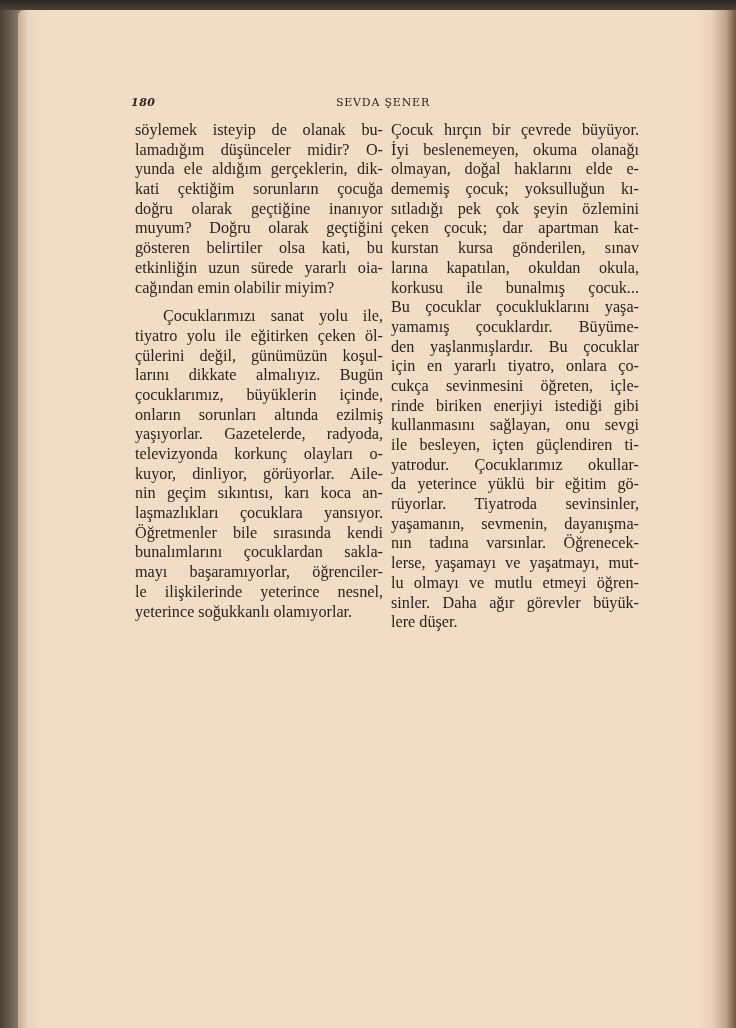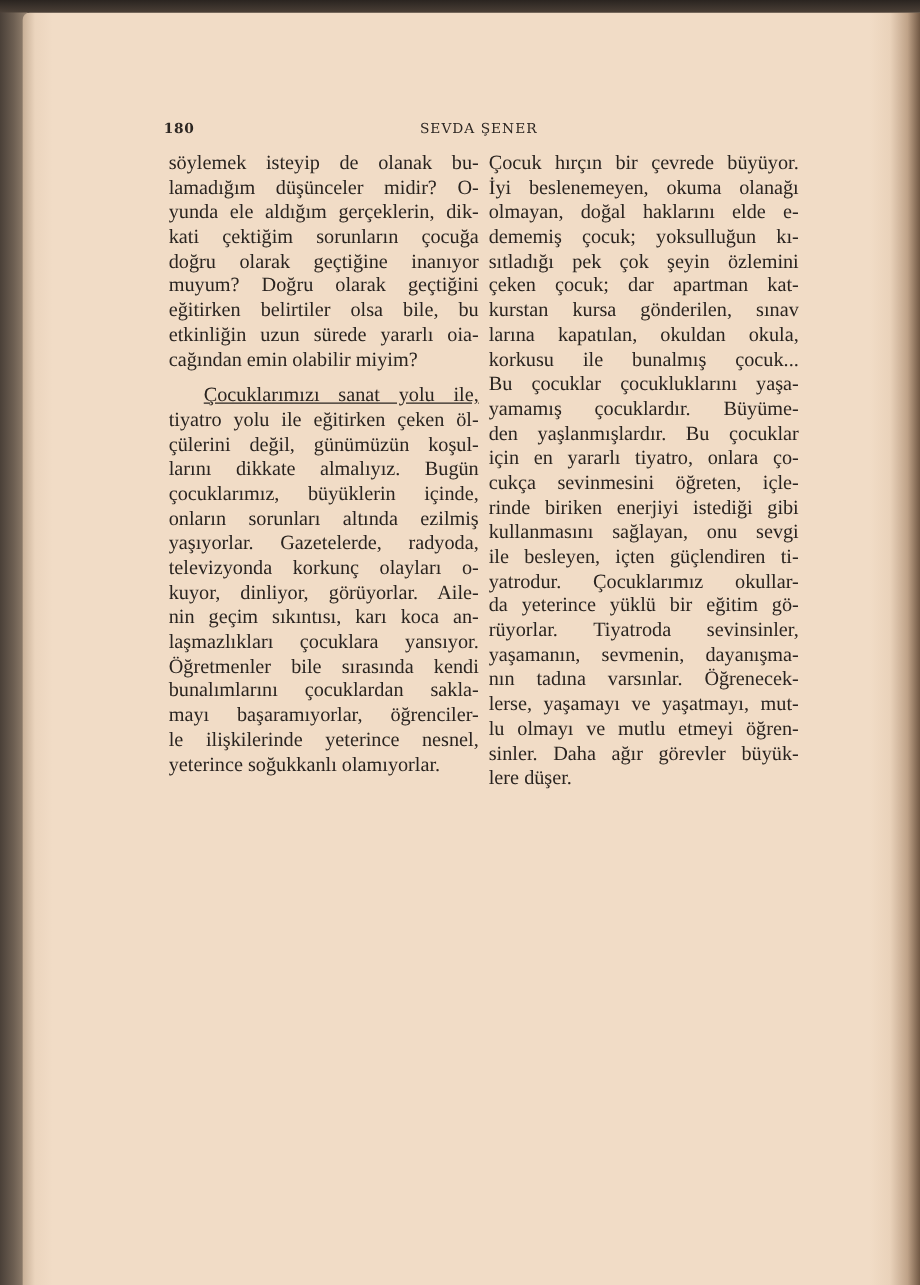--- a/index.html
+++ b/index.html
@@ -21,35 +21,35 @@
     border-top-left-radius: 6px;
   }
   .left-shadow {
     position: absolute; left: 0; top: 10px; width: 22px; height: 1018px;
     background: linear-gradient(to right, #4a4038 0%, #6d5f52 50%, #9a8774 100%);
   }
   .header {
     position: absolute; top: 96px; left: 128px; width: 510px; height: 16px;
     font-size: 11.5px; color: #2c2622; letter-spacing: 0.5px;
   }
-  .page-number { position: absolute; left: 3px; top: 0; font-weight: bold; font-size: 11px; }
+  .page-number { position: absolute; left: 3px; top: 0; font-weight: bold; font-size: 11px; font-style: italic; }
   .running-head { position: absolute; left: 0; right: 0; text-align: center; top: 0; font-size: 11px; letter-spacing: 0.8px; }
   .column {
     position: absolute; top: 121px; width: 248px;
     font-family: "Liberation Serif", "DejaVu Serif", serif;
     font-size: 16.2px; line-height: 19.7px; color: #2a2420;
   }
   .col-left { left: 135px; }
   .col-right { left: 391px; }
   .line {
     display: block; white-space: nowrap; text-align: justify;
     text-align-last: justify; height: 19.7px;
   }
   .line.last { text-align-last: left; }
-  .line.indent { padding-left: 28px; text-decoration: underline; }
+  .line.indent { padding-left: 28px; }
   .para-gap { height: 9px; }
 </style>
 </head>
 <body>
 
 <div class="top-edge"></div>
 <div class="left-shadow"></div>
 
 <div class="page"></div>
 
@@ -59,21 +59,21 @@
 </div>
 
 <div class="column col-left" id="col-left">
     <div>
       <span class="line">söylemek isteyip de olanak bu-</span>
       <span class="line">lamadığım düşünceler midir? O-</span>
       <span class="line">yunda ele aldığım gerçeklerin, dik-</span>
       <span class="line">kati çektiğim sorunların çocuğa</span>
       <span class="line">doğru olarak geçtiğine inanıyor</span>
       <span class="line">muyum? Doğru olarak geçtiğini</span>
-      <span class="line">eğitirken belirtiler olsa bile, bu</span>
+      <span class="line">gösteren belirtiler olsa kati, bu</span>
       <span class="line">etkinliğin uzun sürede yararlı oia-</span>
       <span class="line last">cağından emin olabilir miyim?</span>
     </div>
     <div class="para-gap"></div>
     <div>
       <span class="line indent">Çocuklarımızı sanat yolu ile,</span>
       <span class="line">tiyatro yolu ile eğitirken çeken öl-</span>
       <span class="line">çülerini değil, günümüzün koşul-</span>
       <span class="line">larını dikkate almalıyız. Bugün</span>
       <span class="line">çocuklarımız, büyüklerin içinde,</span>

